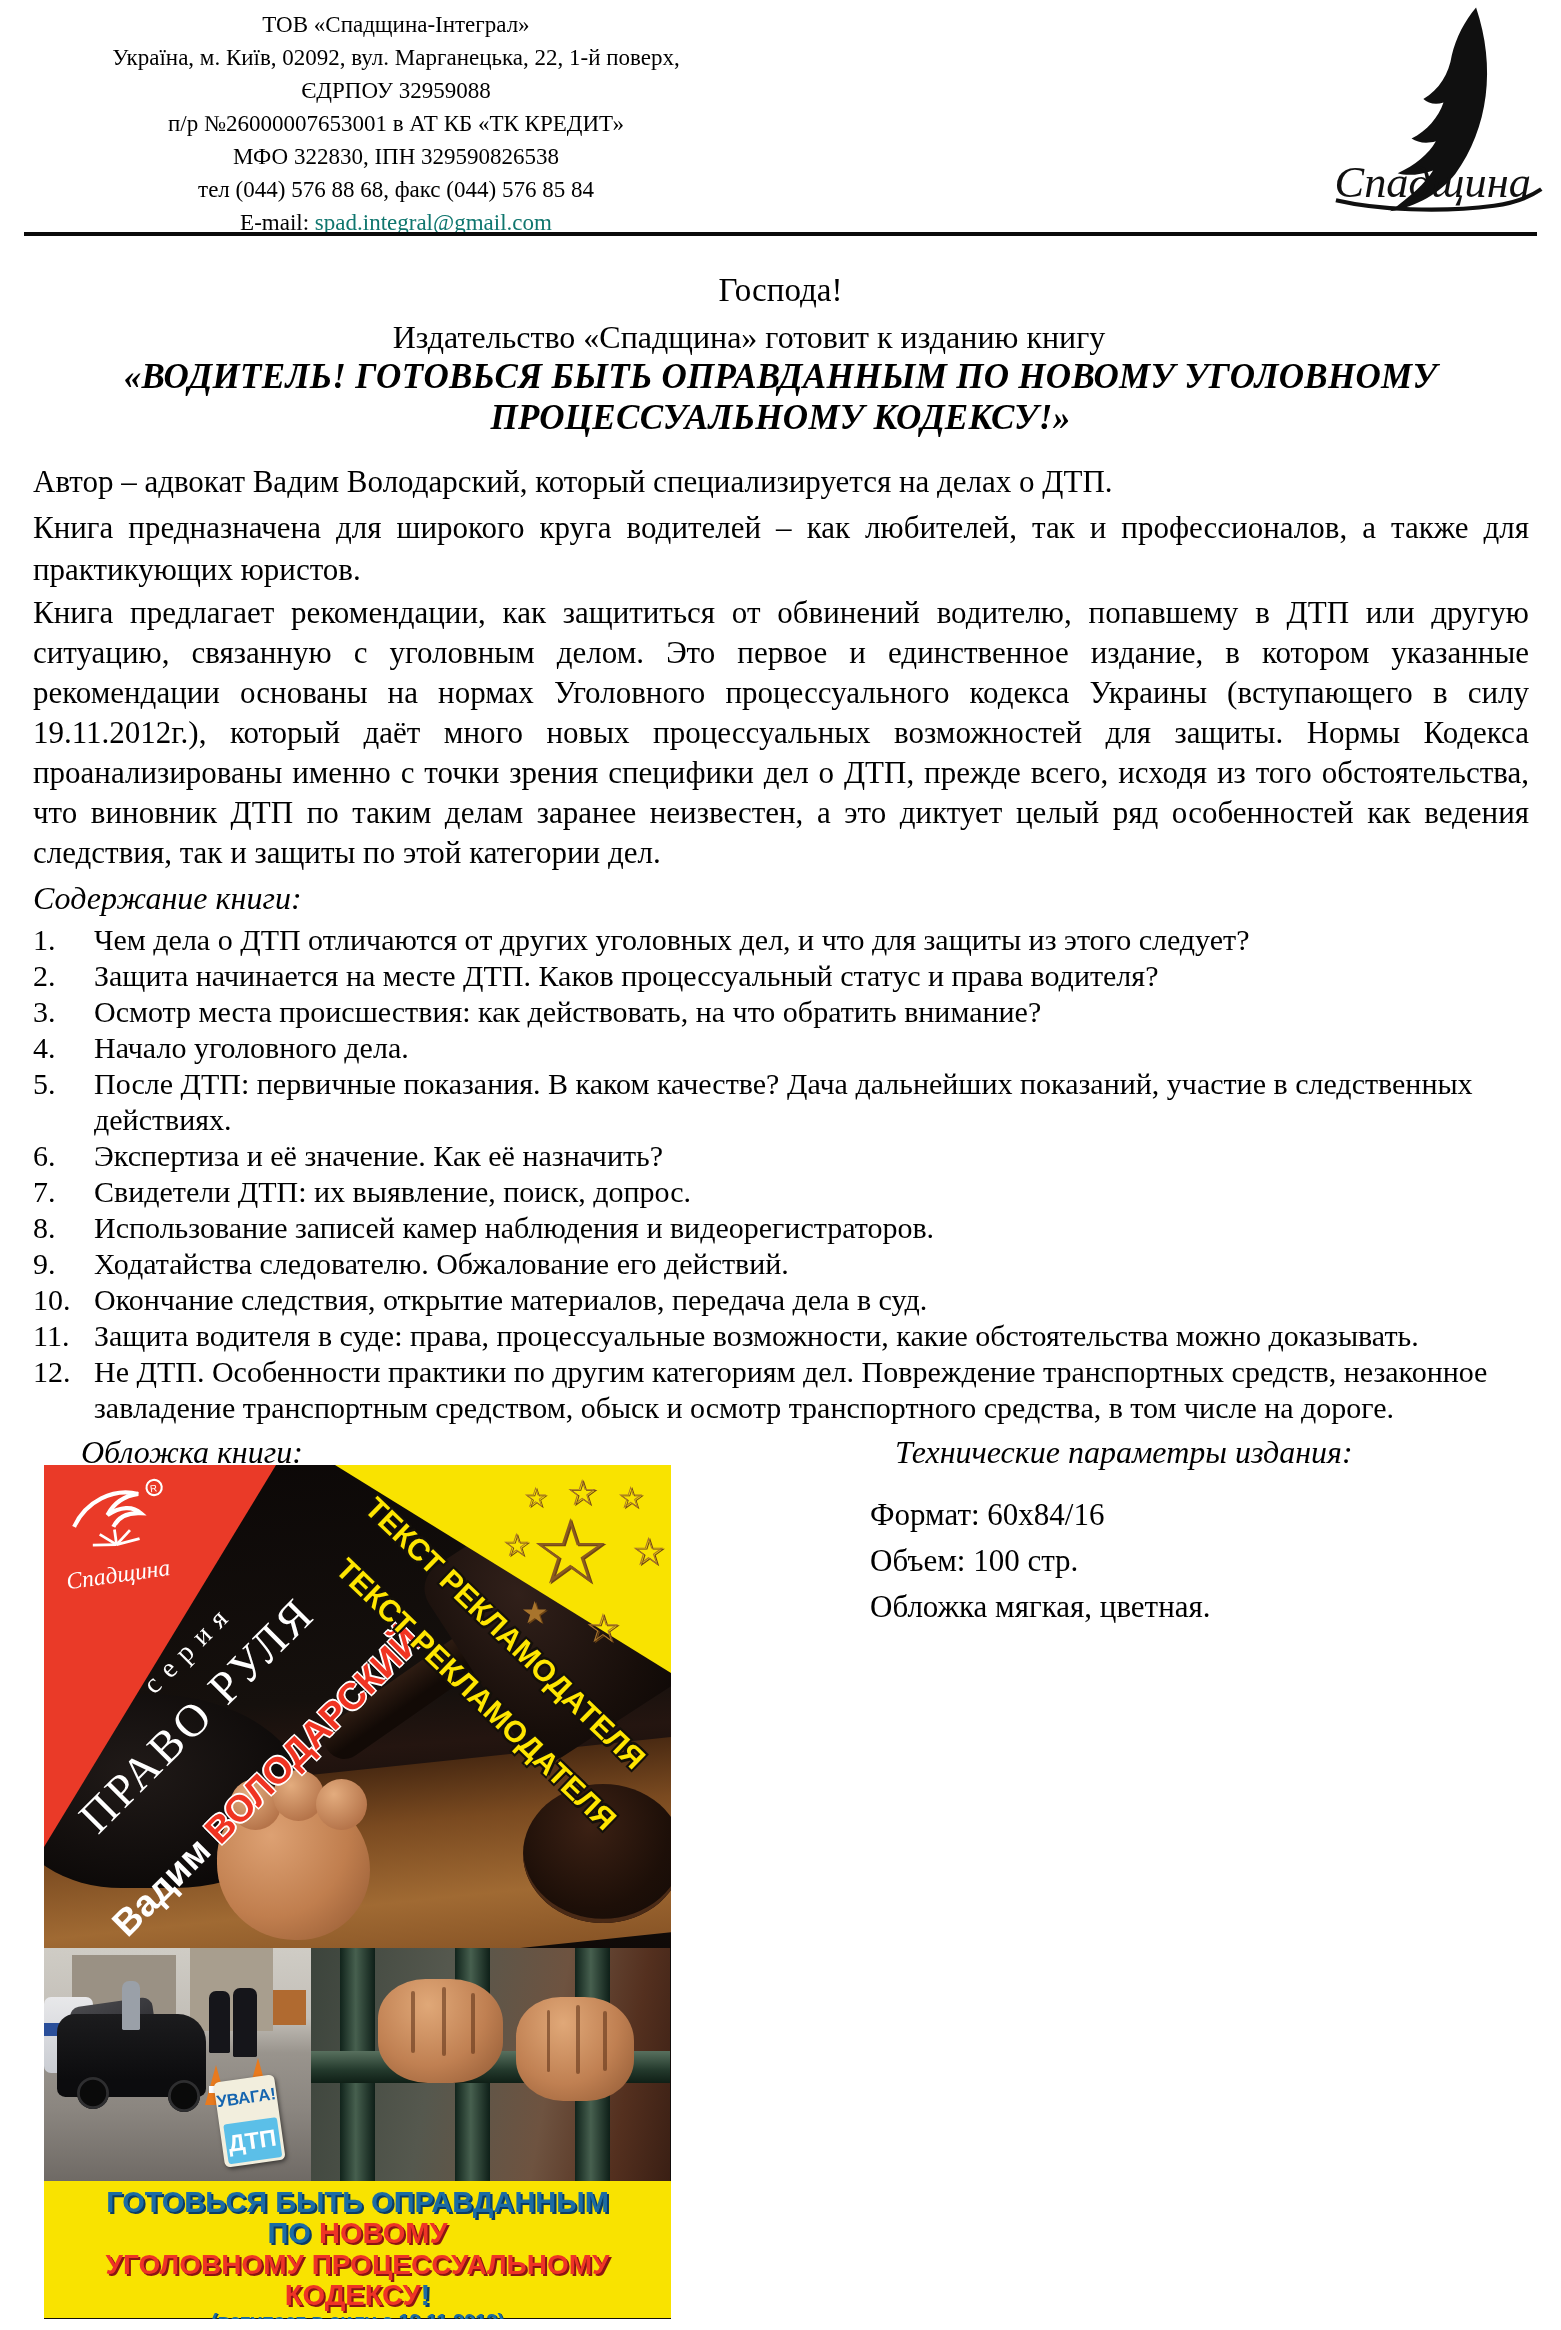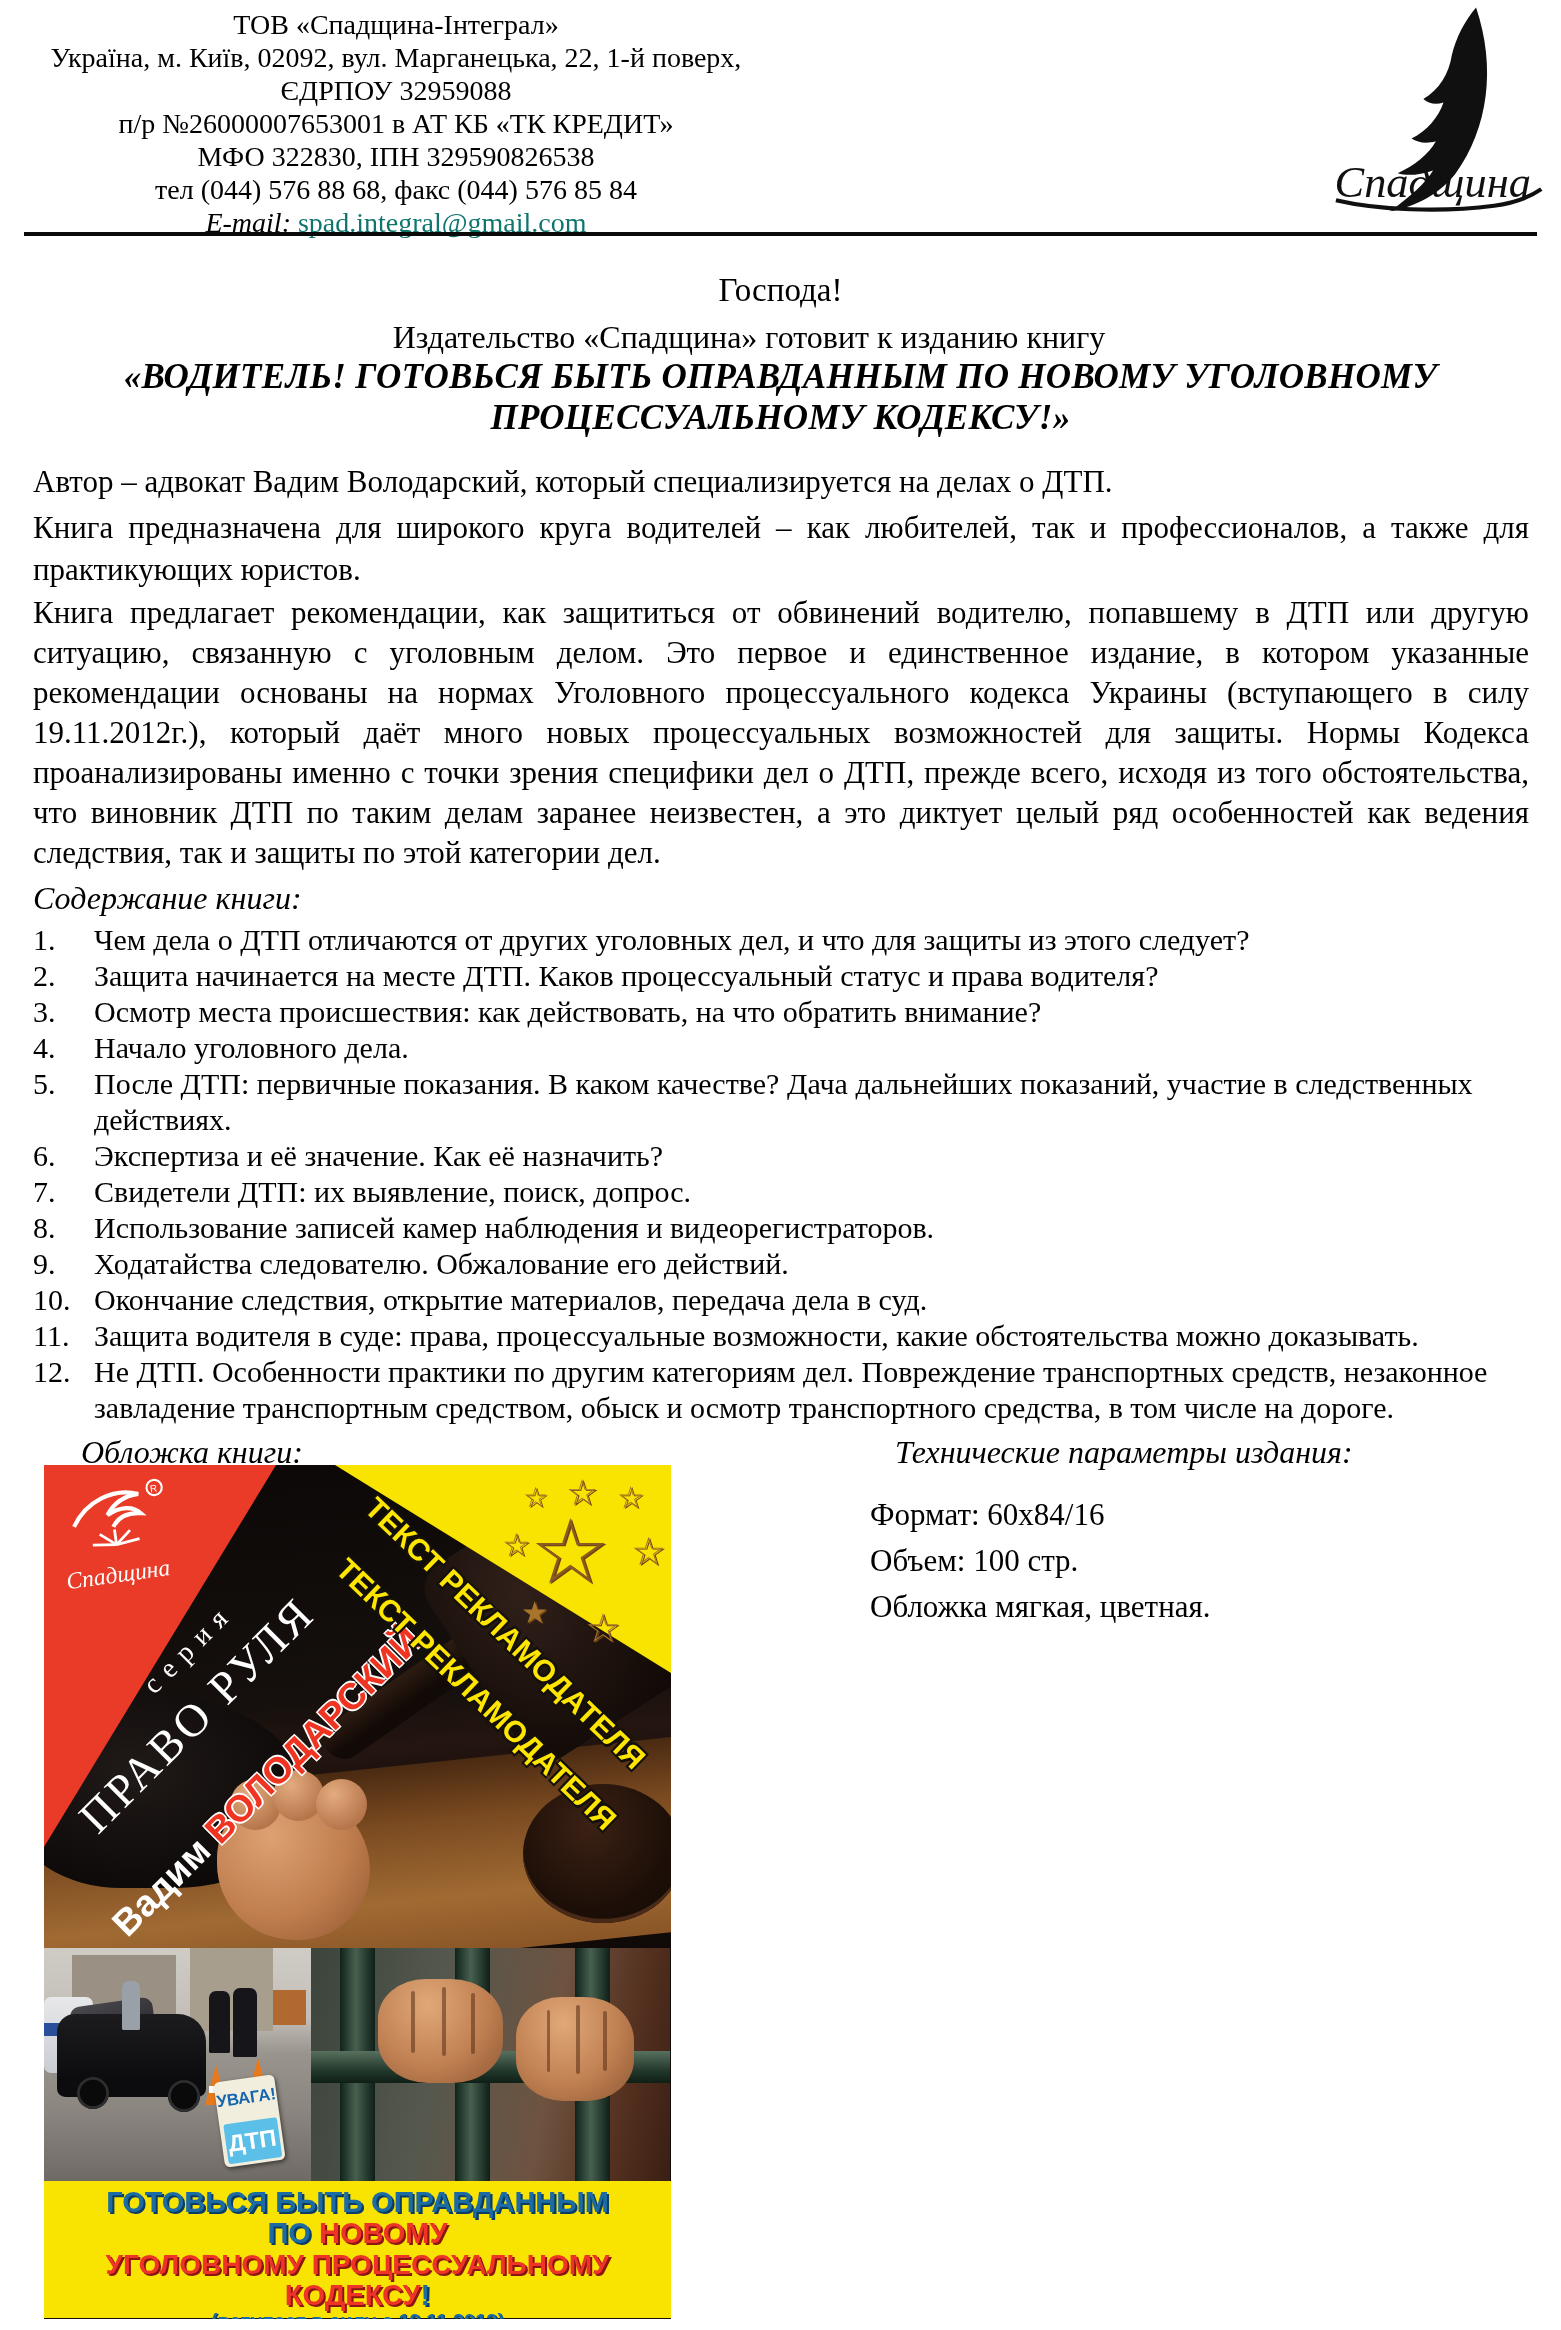--- a/index.html
+++ b/index.html
@@ -4,22 +4,22 @@
 <style>
   html,body{margin:0;padding:0;}
   body{
     width:1561px;height:2330px;position:relative;background:#ffffff;
     font-family:"Liberation Serif", serif;color:#000;overflow:hidden;
   }
   .abs{position:absolute;}
 
   
   .org-header{left:28px;top:8.3px;width:736px;text-align:center;
-    font-size:28px;line-height:33px;}
-  .org-header .email-label{font-style:italic;}
+    font-size:23px;line-height:33px;}
+  .org-header .email-label{}
   .org-header a{color:#0f766e;text-decoration:underline;}
   .quill-logo{left:1329px;top:2.8px;width:222px;height:219px;}
   .rule{left:24px;top:232px;width:1513px;height:3.5px;background:#0a0a0a;}
 
   
   .greeting{left:0;top:272px;width:1561px;text-align:center;font-size:33px;}
   .intro{left:0;top:319px;width:1498px;text-align:center;font-size:32px;}
   .book-title{left:0;top:356px;width:1561px;text-align:center;
     font-size:35px;font-weight:bold;font-style:italic;line-height:41px;letter-spacing:0.3px;}
   .author-line{left:33px;top:464px;width:1496px;font-size:31px;}

